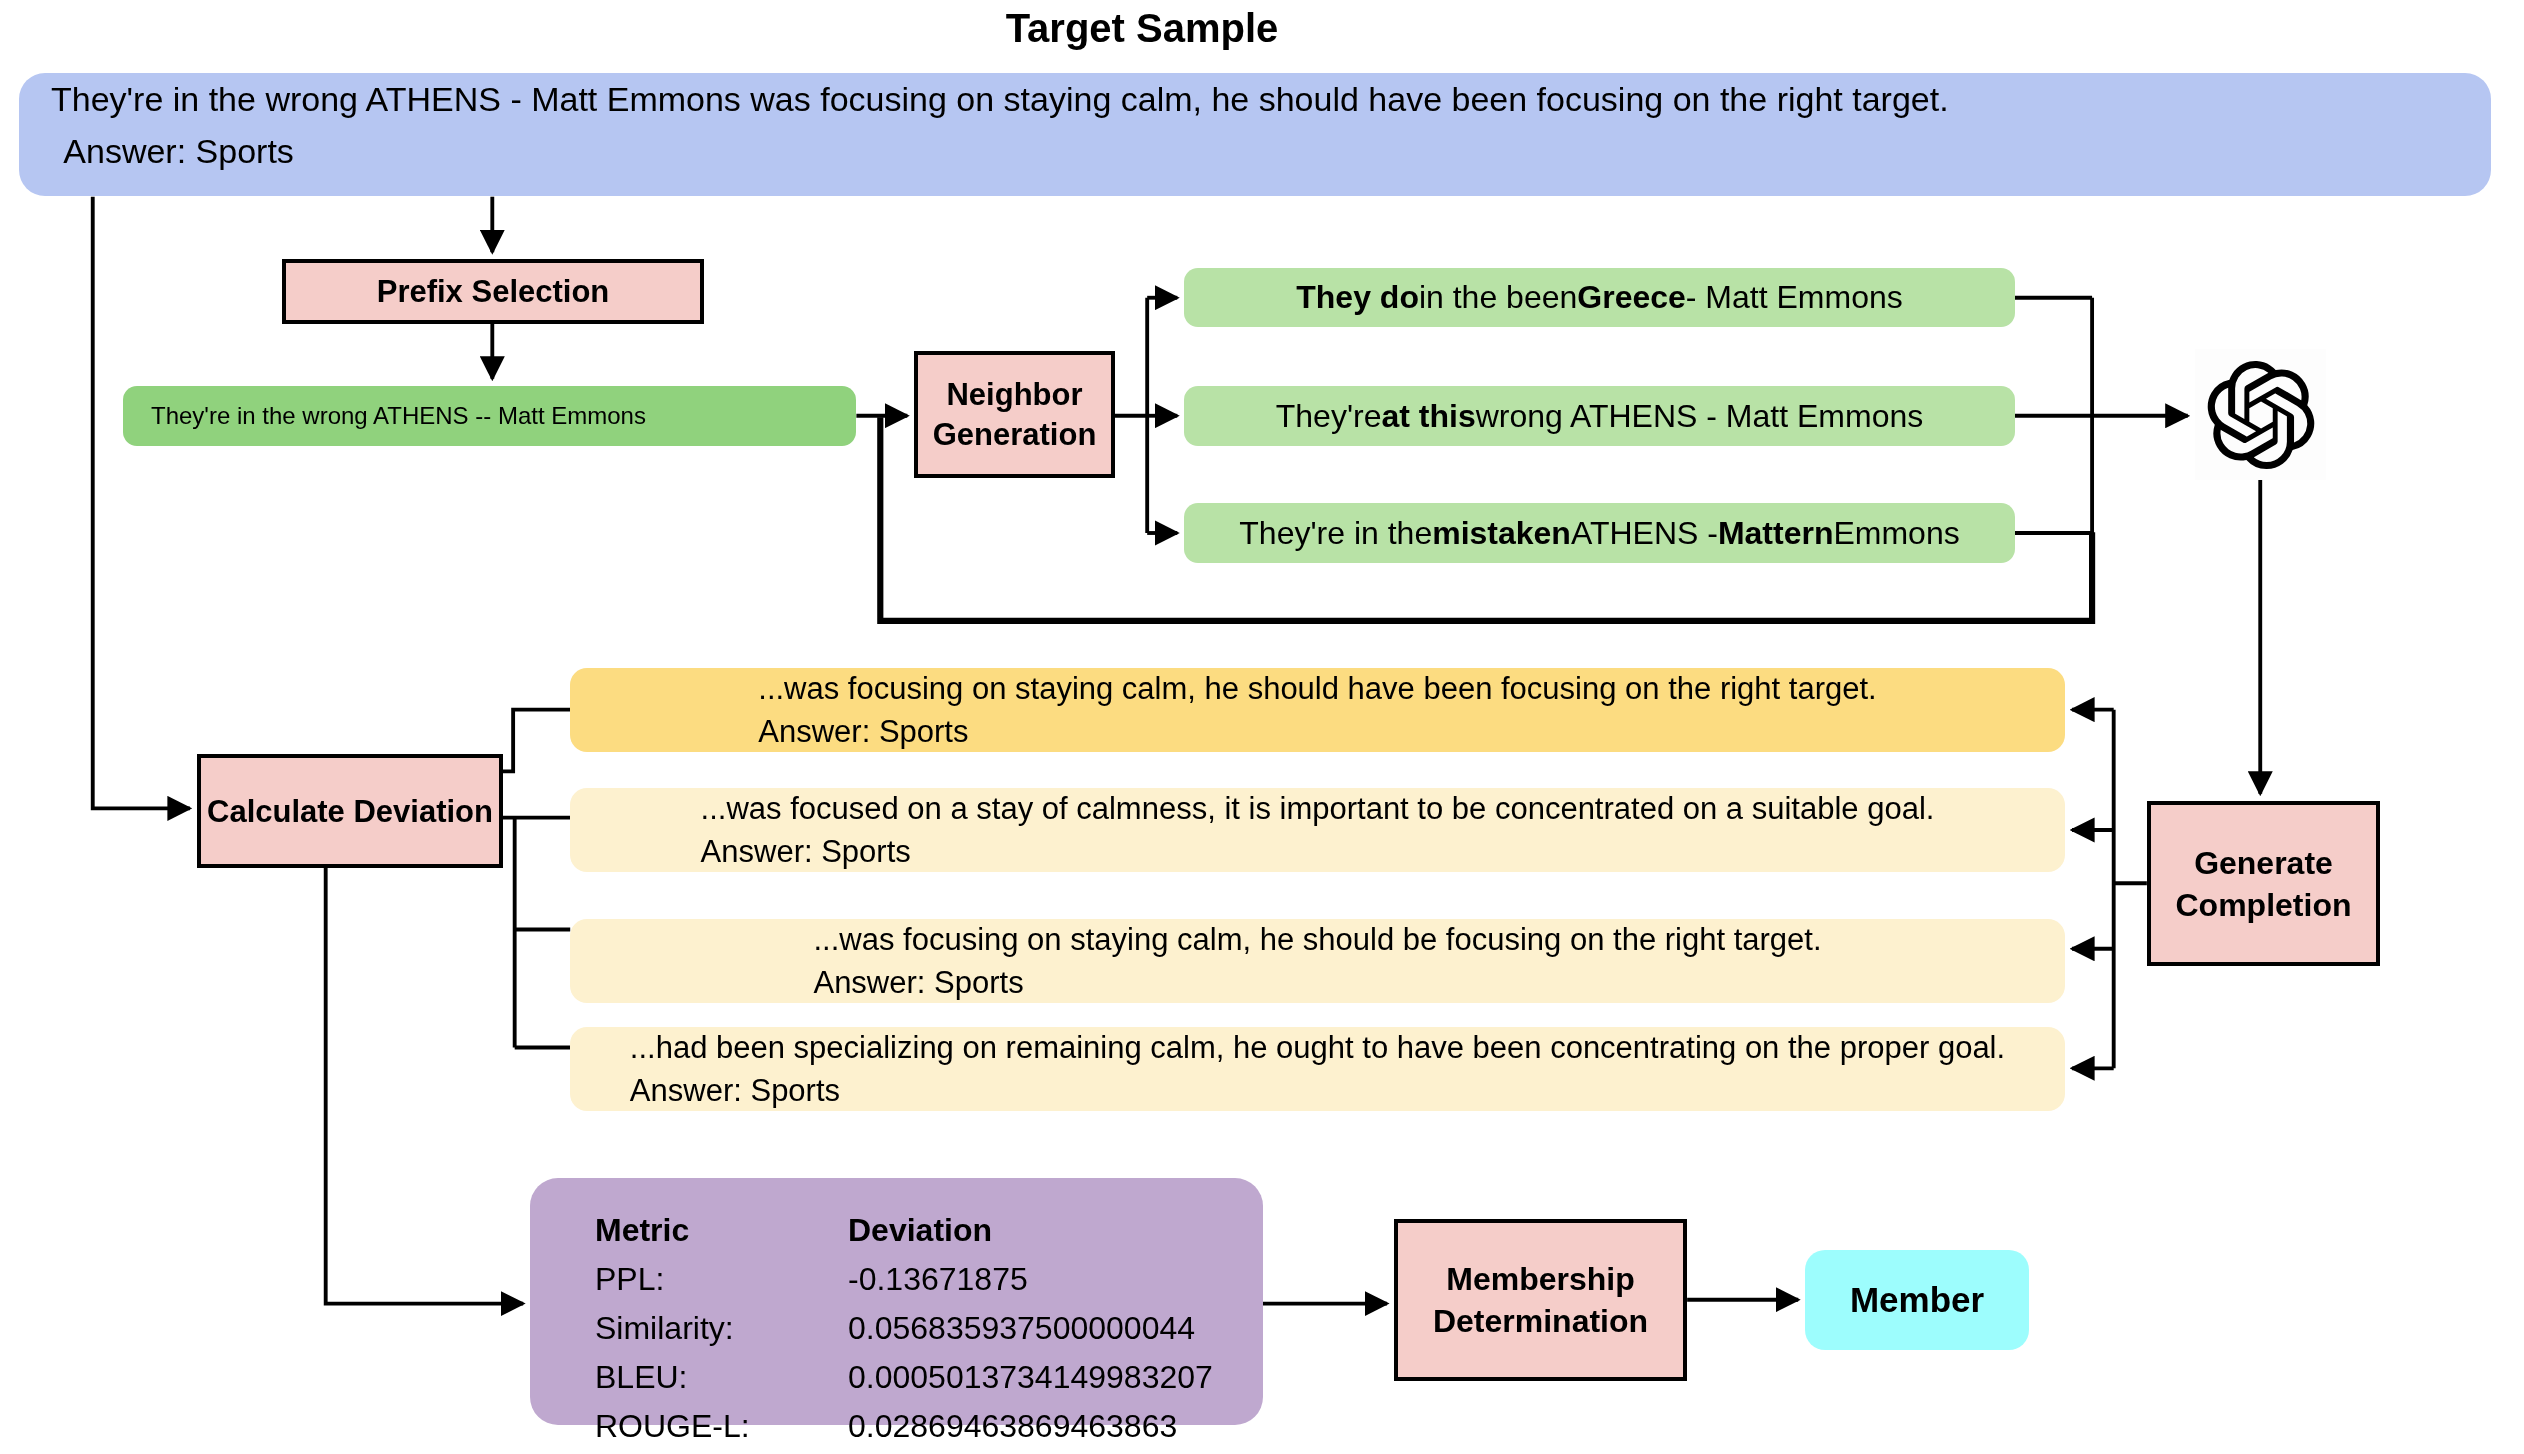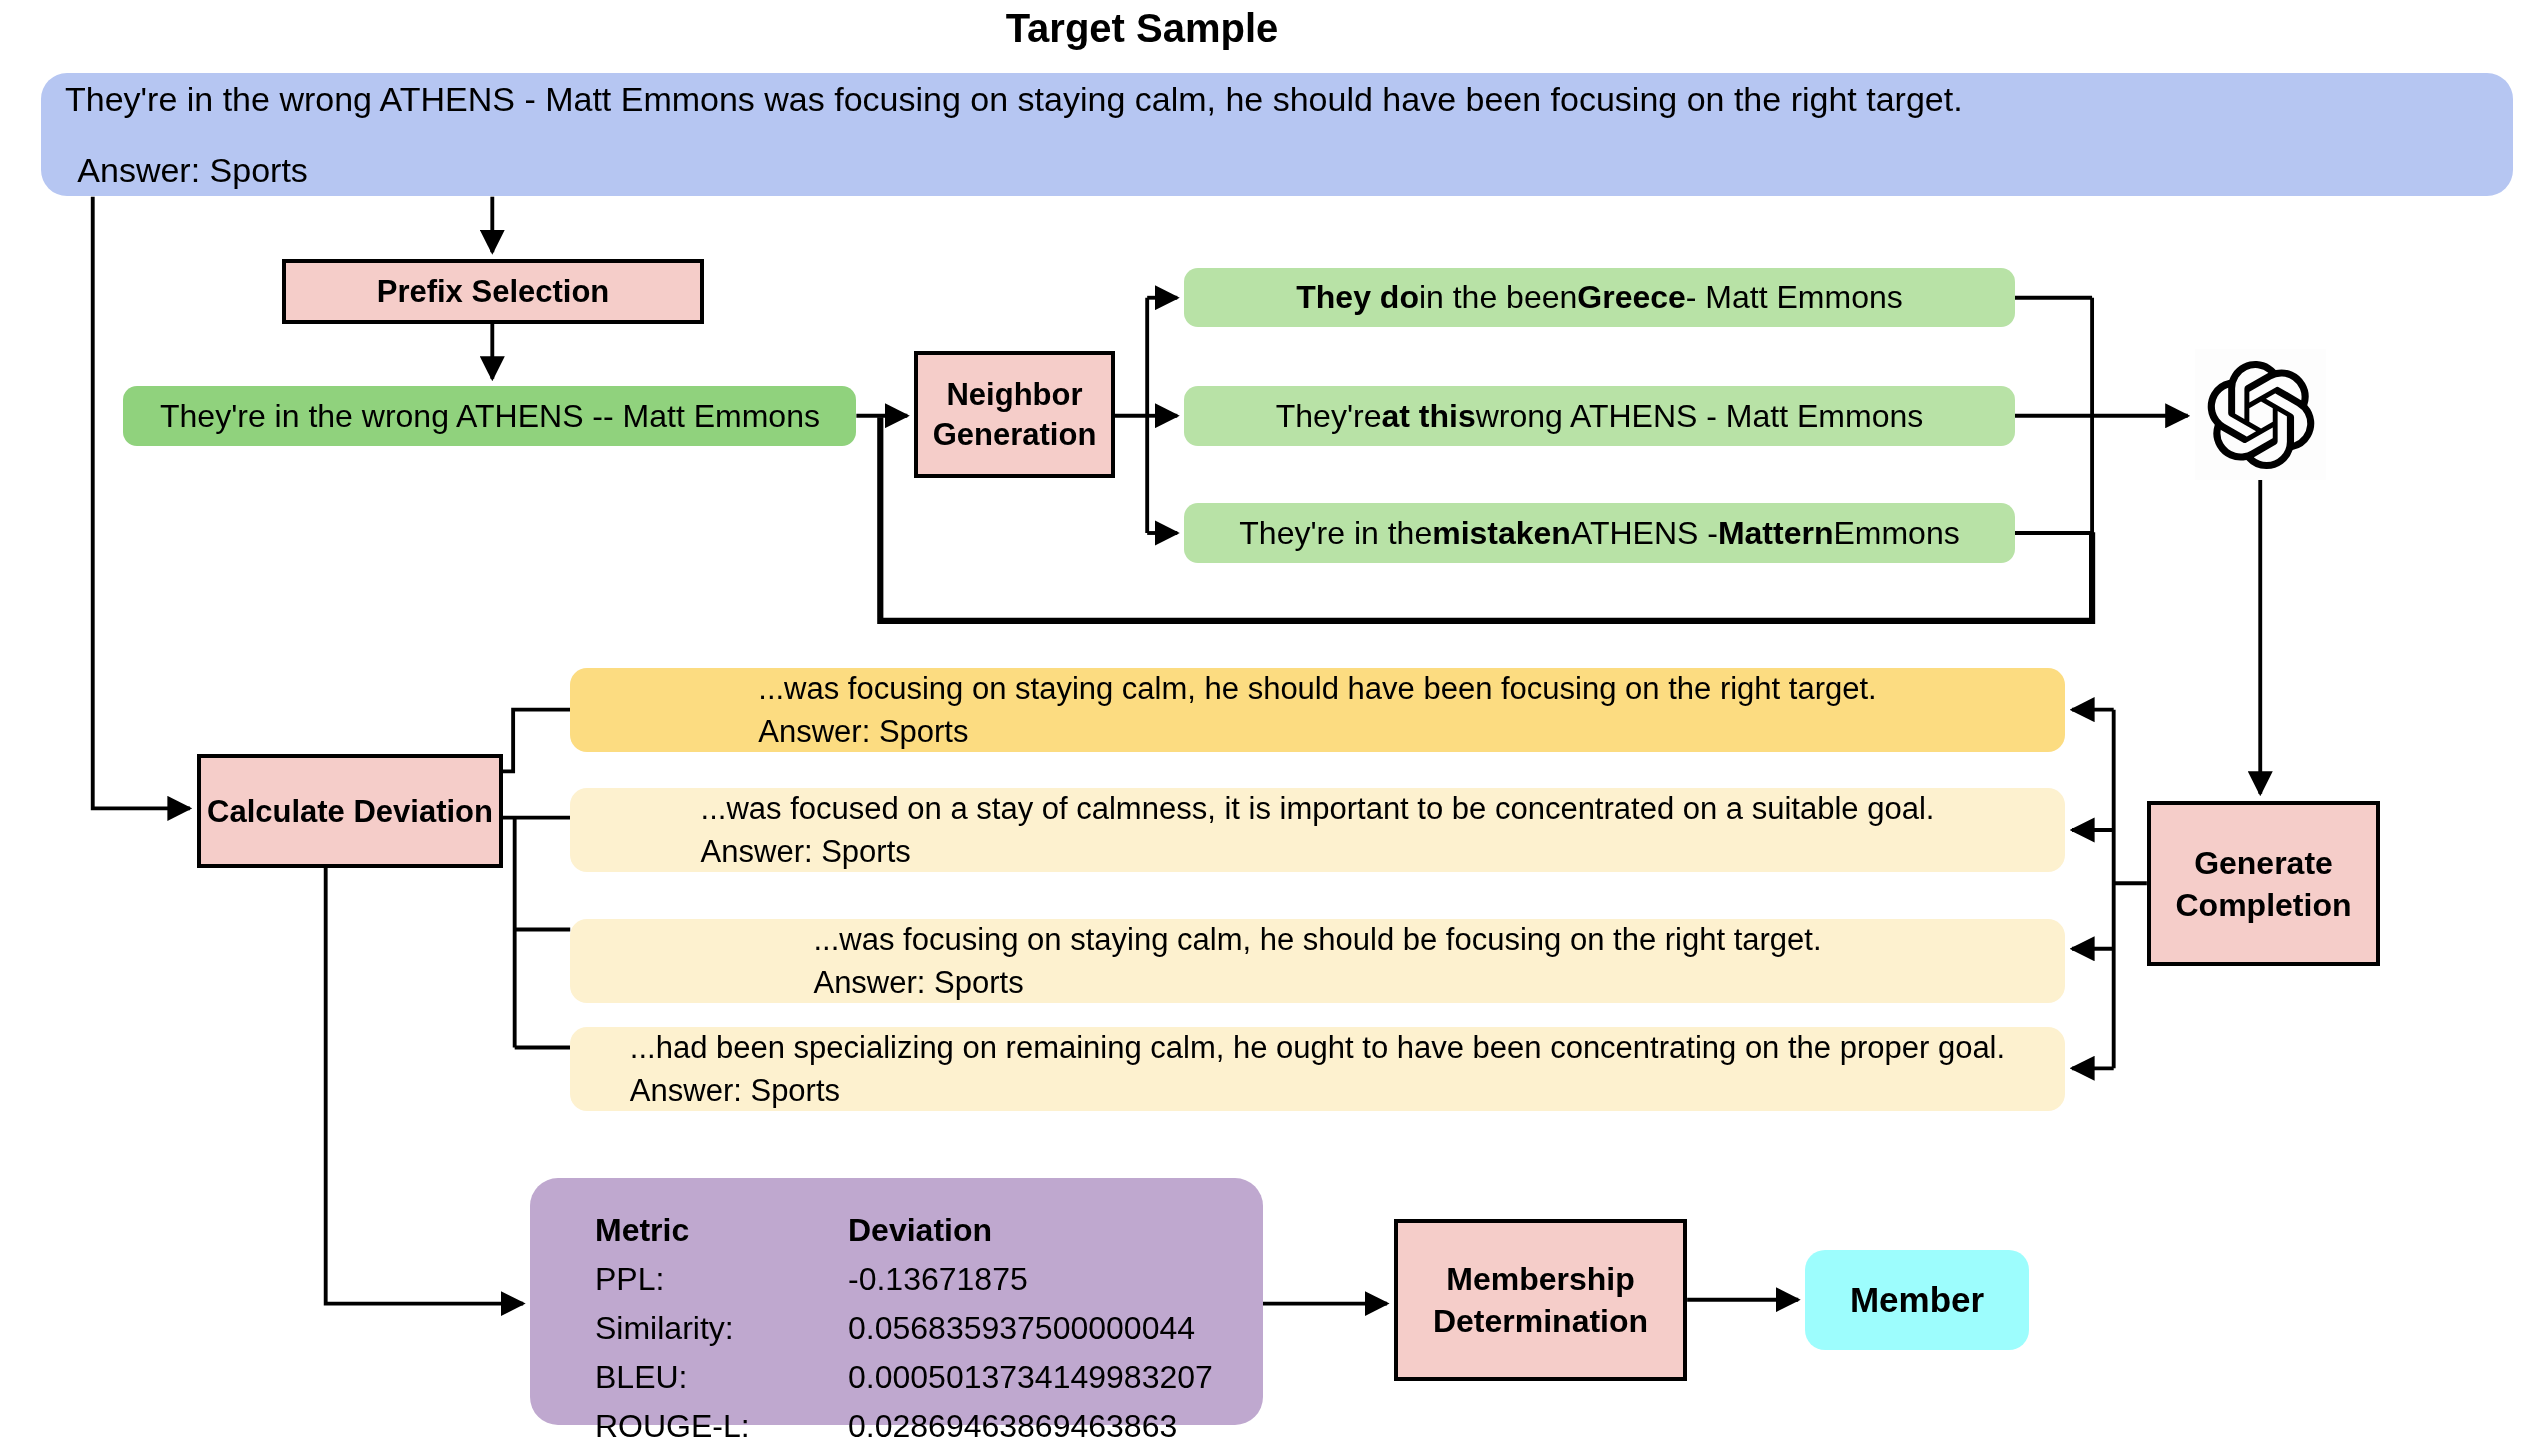--- a/index.html
+++ b/index.html
@@ -1,26 +1,26 @@
 <!DOCTYPE html>
 <html style="font-size:12.3px"><head>
 <meta charset="utf-8">
 <style>
   html,body{margin:0;padding:0;background:#ffffff;}
   body{font-family:"Liberation Sans", sans-serif;color:#000;}
   #canvas{position:relative;width:2525px;height:1454px;background:#fff;overflow:hidden;}
   #wires{position:absolute;left:0;top:0;z-index:0;}
   .abs{position:absolute;box-sizing:border-box;z-index:1;}
   .ttl{font-size:40px;font-weight:bold;text-align:center;}
-  .bluebox{background:#b6c6f2;border-radius:26px;display:flex;flex-direction:column;justify-content:space-between;
-           font-size:34px;line-height:52px;padding-left:24px;margin-left:22px;}
+  .bluebox{background:#b6c6f2;border-radius:26px;display:flex;flex-direction:column;justify-content:flex-start;
+           font-size:34px;line-height:52px;padding-left:32px;}
   .bluebox .indent{padding-left:12.3px;}
   .pinkbox{background:#f5cdc9;border:4.6px solid #000;display:flex;align-items:center;justify-content:center;
            text-align:center;font-weight:bold;}
-  .greenbox{background:#90d27d;border-radius:14px;display:flex;align-items:center;font-size:32px;padding-left:37px;}
+  .greenbox{background:#90d27d;border-radius:14px;display:flex;align-items:center;font-size:24px;padding-left:28px;}
   .nbox{background:#b8e2a6;border-radius:14px;display:flex;align-items:center;justify-content:center;
         text-align:center;font-size:32px;}
   .ybox{border-radius:17px;display:flex;align-items:center;justify-content:center;font-size:31px;line-height:43px;}
   .ybox .inner{text-align:left;}
   .gold{background:#fcdc81;}
   .cream{background:#fdf1cf;}
   .metrics{background:#bfa8cf;border-radius:28px;font-size:32px;line-height:49px;padding:28px 0 0 65px;}
   .mrow{display:grid;grid-template-columns:253px 1fr;}
   .mhead{font-weight:bold;}
   .cyanbox{background:#9dfdfd;border-radius:20px;display:flex;align-items:center;justify-content:center;

